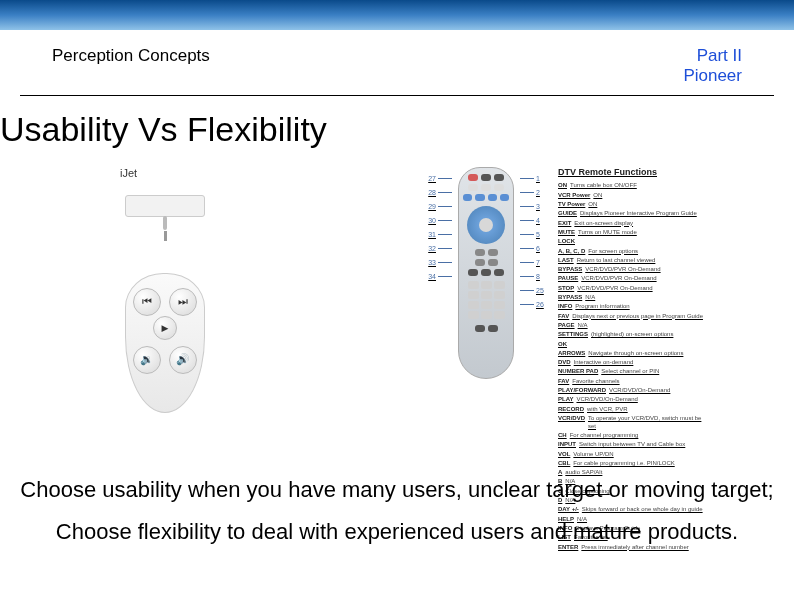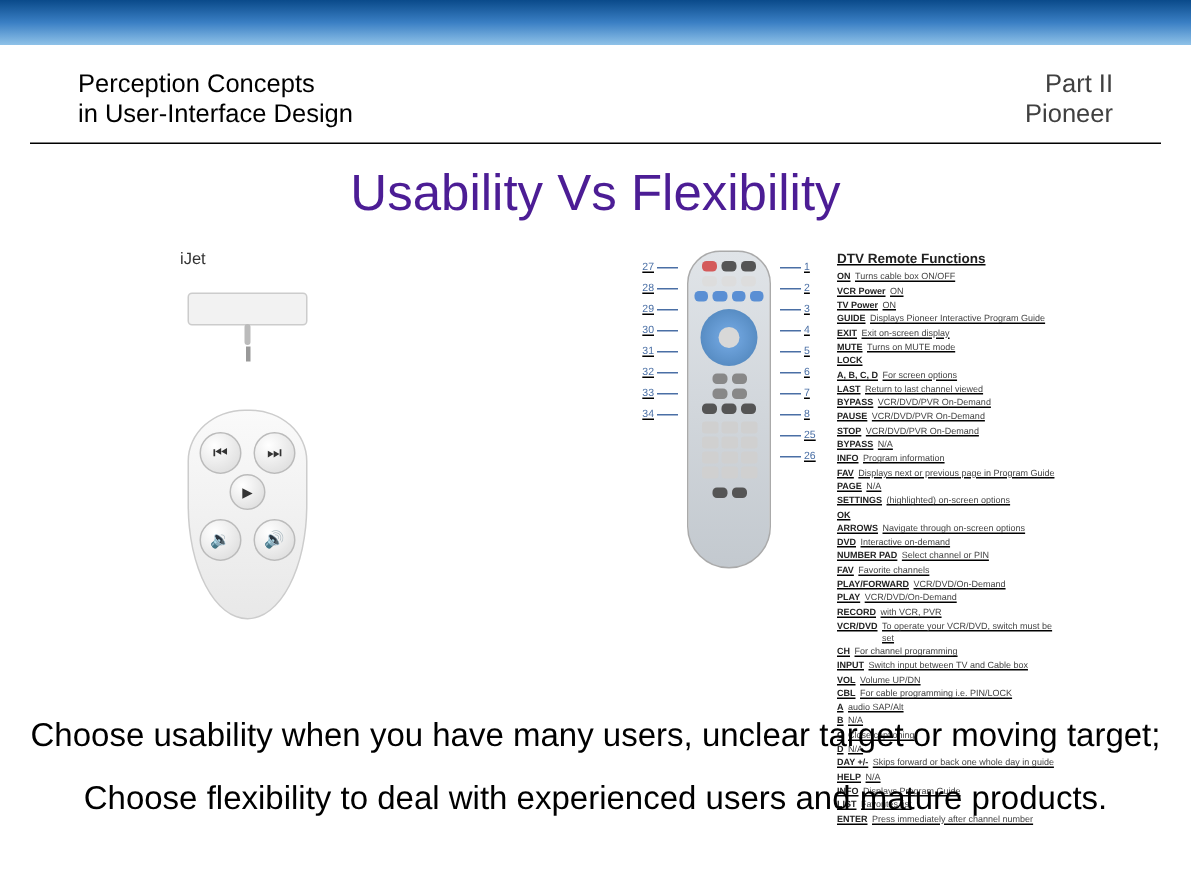--- a/index.html
+++ b/index.html
@@ -25,29 +25,29 @@
     margin: 0 20px;
   }
   .header-left {
     font-size: 17px;
     line-height: 1.2;
     color: #000;
   }
   .header-right {
     font-size: 17px;
     line-height: 1.2;
-    color: #404040;
+    color: #1d4ed8;
     text-align: right;
   }
   .title {
     font-family: Verdana, Geneva, sans-serif;
     font-size: 34px;
-    text-align: center;
+    text-align: left;
     margin-top: 14px;
-    color: #4c1d95;
+    color: #000000;
     font-weight: normal;
   }
   .images-row {
     display: flex;
     justify-content: flex-start;
     align-items: flex-start;
     margin-top: 18px;
     padding-left: 110px;
     gap: 200px;
   }
@@ -255,21 +255,20 @@
   }
 </style>
 </head>
 <body>
 
 <div class="topbar"></div>
 
 <div class="header">
   <div class="header-left">
     <div>Perception Concepts</div>
-    <div>in User-Interface Design</div>
   </div>
   <div class="header-right">
     <div>Part II</div>
     <div>Pioneer</div>
   </div>
 </div>
 
 <h1 class="title">Usability Vs Flexibility</h1>
 
 <div class="images-row">

